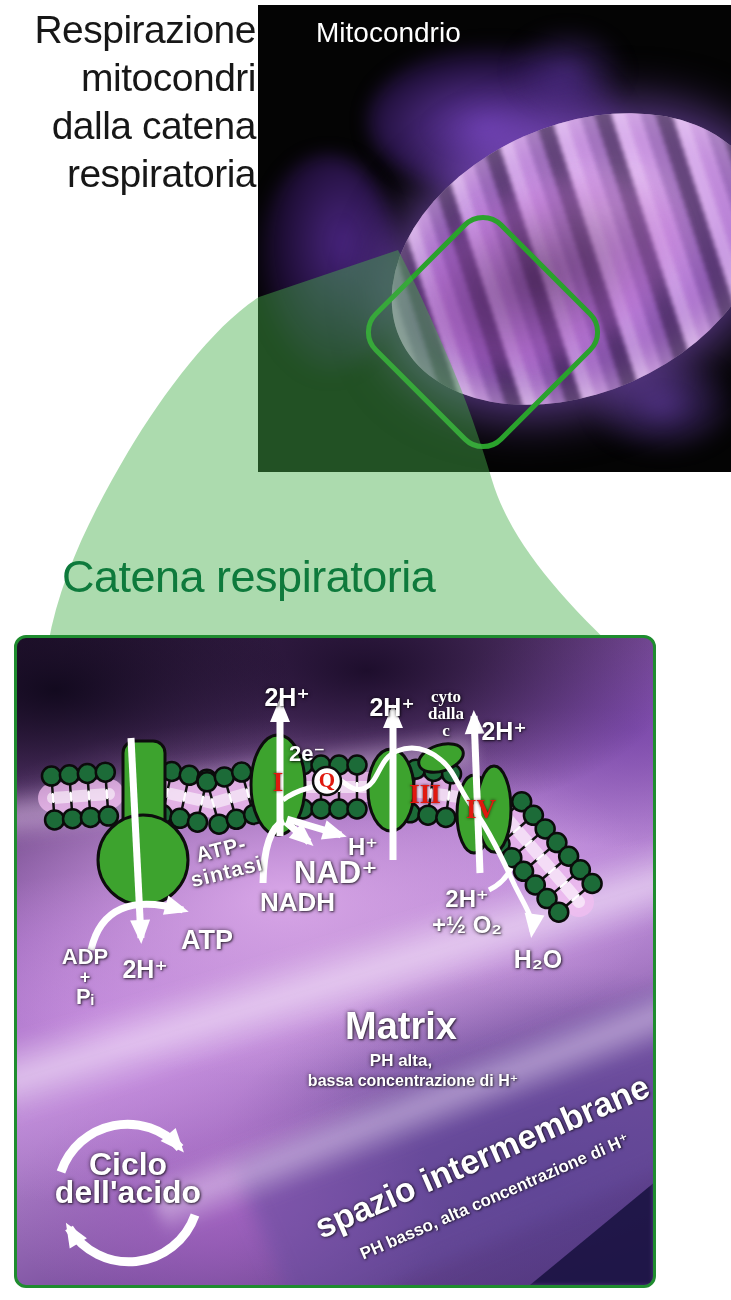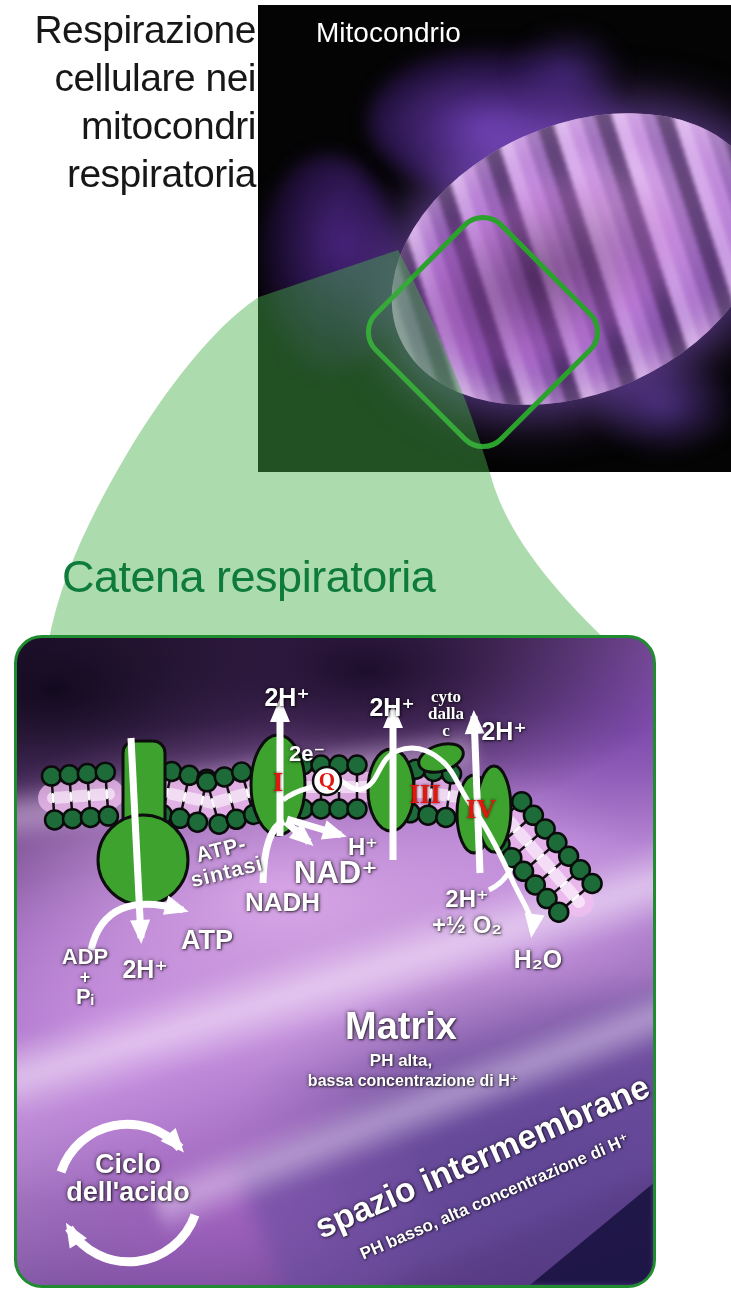--- a/index.html
+++ b/index.html
@@ -50,21 +50,21 @@
   }
   
   #swoosh{position:absolute;left:0;top:0;z-index:2;pointer-events:none;}
   .chain-heading{
     position:absolute;left:62px;top:551px;z-index:3;
     font-size:45px;color:#0e7a3c;letter-spacing:-0.5px;text-align:center;
   }
   
   .detail-panel{
     position:absolute;left:14px;top:635px;width:642px;height:653px;z-index:4;
-    border:3px solid #1f8c2f;border-radius:28px;overflow:hidden;box-sizing:border-box;
+    border:3px solid #1f8c2f;border-radius:12px;overflow:hidden;box-sizing:border-box;
     background:
       radial-gradient(ellipse 340px 190px at 6% 8%,rgba(16,8,28,.95),transparent 70%),
       radial-gradient(ellipse 430px 210px at 55% 5%,rgba(24,10,38,.92),transparent 72%),
       radial-gradient(ellipse 260px 160px at 97% 14%,rgba(120,70,170,.8),transparent 75%),
       radial-gradient(ellipse 520px 250px at 42% 40%,rgba(225,175,238,.88),transparent 72%),
       radial-gradient(ellipse 330px 210px at 88% 34%,rgba(190,140,220,.8),transparent 72%),
       radial-gradient(ellipse 430px 240px at 16% 62%,rgba(200,140,225,.82),transparent 70%),
       radial-gradient(ellipse 300px 190px at 33% 88%,rgba(165,100,195,.85),transparent 72%),
       radial-gradient(ellipse 420px 280px at 82% 84%,rgba(86,62,140,.92),transparent 78%),
       linear-gradient(160deg,#2c1838 0%,#8e5bb0 35%,#b88ad2 55%,#7a4f9e 78%,#4a2f6e 100%);
@@ -90,22 +90,22 @@
   .roman{
     font-family:"Liberation Serif","DejaVu Serif",serif;color:#e0190f;
     text-shadow:0 0 3px rgba(40,0,0,.8);
   }
 </style>
 </head>
 <body>
 
 <div class="main-title">
   <div>Respirazione</div>
-  <div>cellulare nei</div>
   <div>mitocondri</div>
+  <div>dalla catena</div>
   <div>respiratoria</div>
 </div>
 
 <div class="mito-panel">
   <div class="smoke smoke1"></div>
   <div class="smoke smoke2"></div>
   <div class="smoke smoke3"></div>
   <div class="smoke smoke4"></div>
   <div class="mito-body">
     <div class="cristae"></div>
@@ -321,37 +321,37 @@
     <div>cyto</div>
     <div>dalla</div>
     <div>c</div>
   </div>
   <div class="lbl" style="left:452px;top:80px;width:70px;font-size:25px;">2H⁺</div>
   <div class="lbl roman" style="left:444px;top:157px;width:40px;font-size:27px;">IV</div>
   <div class="lbl" style="left:162px;top:200px;width:90px;font-size:21px;transform:rotate(-14deg);letter-spacing:1px;">
     <div>ATP-</div>
     <div>sintasi</div>
   </div>
-  <div class="lbl" style="left:228px;top:250px;width:90px;font-size:26px;text-align:left;">NADH</div>
+  <div class="lbl" style="left:228px;top:250px;width:90px;font-size:26px;text-align:right;">NADH</div>
   <div class="lbl" style="left:277px;top:218px;width:80px;font-size:31px;text-align:right;">NAD⁺</div>
   <div class="lbl" style="left:331px;top:196px;width:50px;font-size:24px;text-align:left;">H⁺</div>
   <div class="lbl" style="left:164px;top:288px;width:80px;font-size:27px;text-align:left;">ATP</div>
   <div class="lbl" style="left:40px;top:308px;width:56px;font-size:22px;line-height:1.0;">
     <div>ADP</div>
     <div style="font-size:18px;">+</div>
     <div>Pᵢ</div>
   </div>
   <div class="lbl" style="left:96px;top:318px;width:64px;font-size:25px;">2H⁺</div>
   <div class="lbl" style="left:406px;top:248px;width:88px;font-size:24px;line-height:26px;">
     <div>2H⁺</div>
     <div>+½ O₂</div>
   </div>
   <div class="lbl" style="left:486px;top:308px;width:70px;font-size:25px;">H₂O</div>
   <div class="lbl" style="left:304px;top:368px;width:160px;font-size:38px;">Matrix</div>
   <div class="lbl" style="left:304px;top:414px;width:160px;font-size:17px;">PH alta,</div>
   <div class="lbl" style="left:276px;top:434px;width:240px;font-size:16px;">bassa concentrazione di H⁺</div>
-  <div class="lbl" style="left:31px;top:512px;width:160px;font-size:27px;line-height:28px;">
+  <div class="lbl" style="left:31px;top:512px;width:160px;font-size:32px;line-height:28px;">
     <div>Ciclo</div>
     <div>dell'acido</div>
   </div>
   <div class="lbl" style="left:270px;top:500px;width:390px;font-size:34px;transform:rotate(-23.5deg);">spazio intermembrane</div>
   <div class="lbl" style="left:318px;top:550px;width:320px;font-size:17px;transform:rotate(-23.5deg);">PH basso, alta concentrazione di H⁺</div>
 </div>
 
 </body></html>

